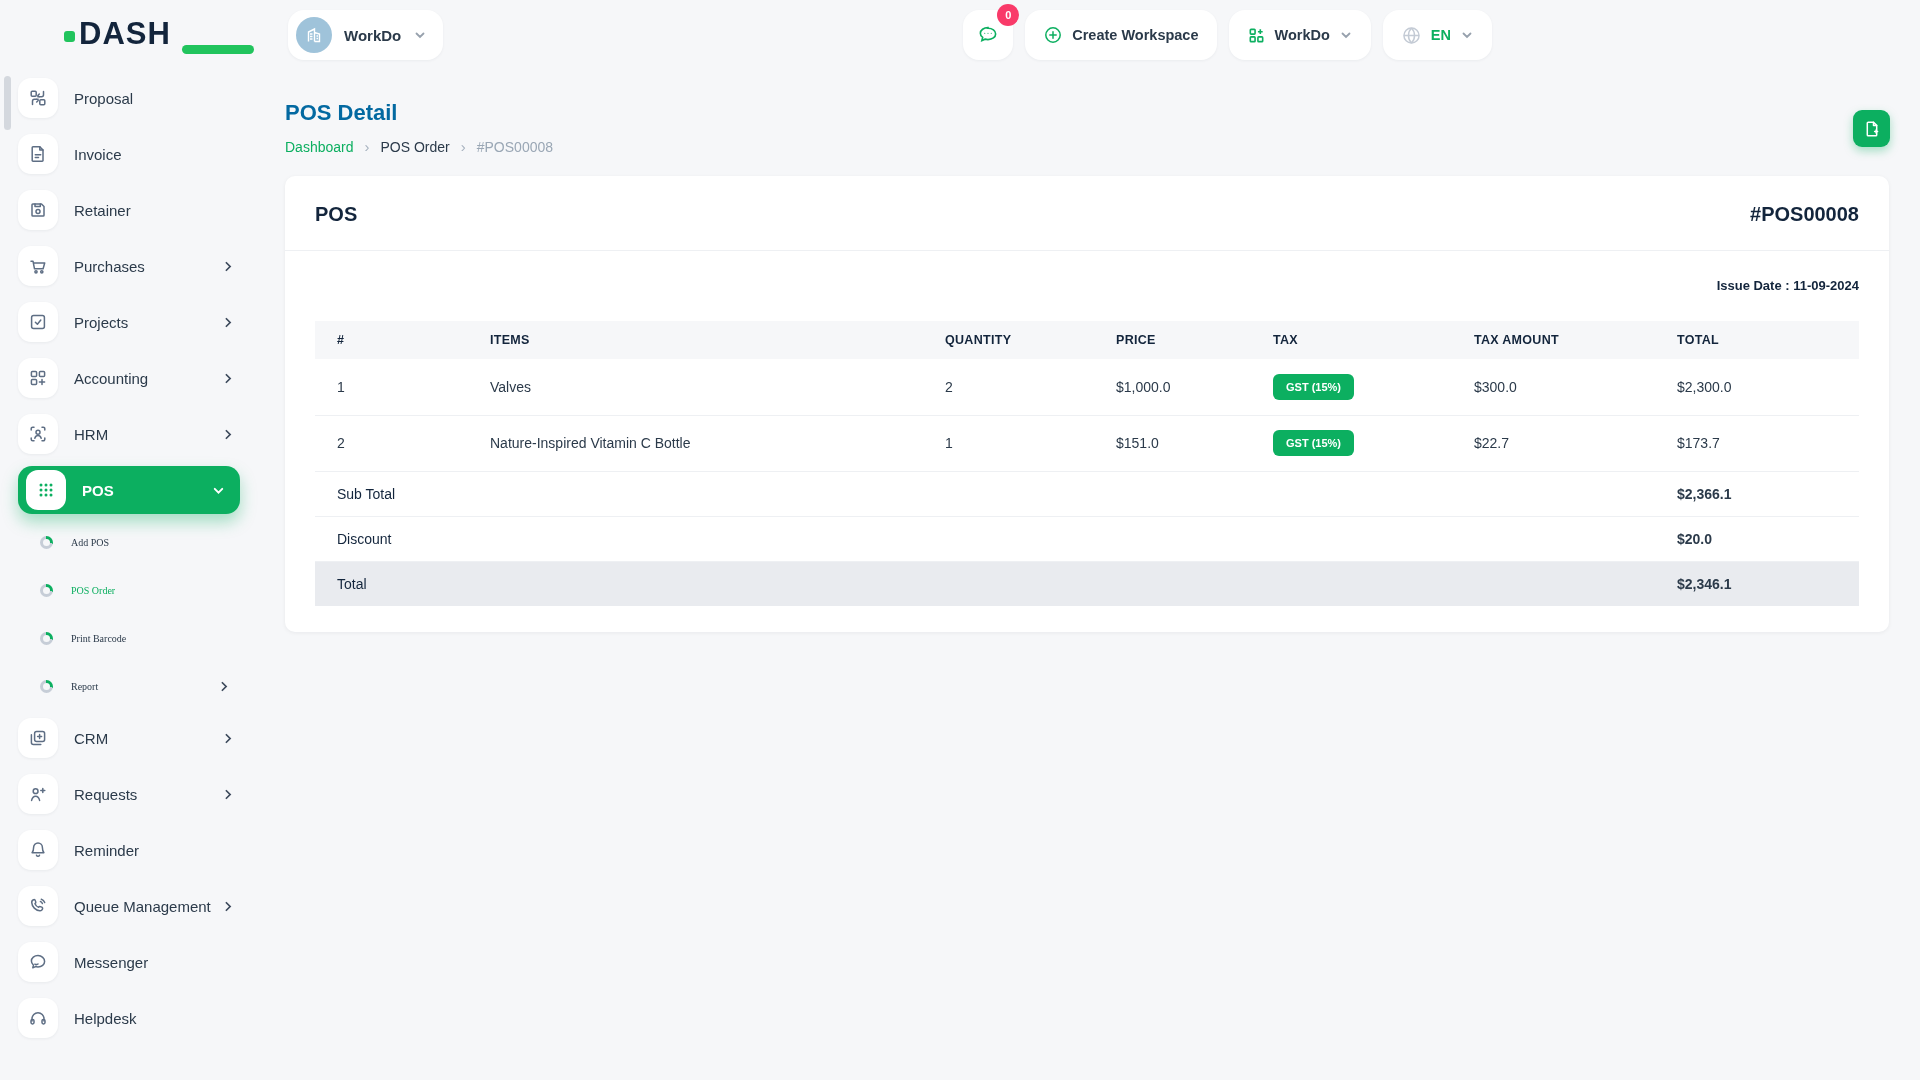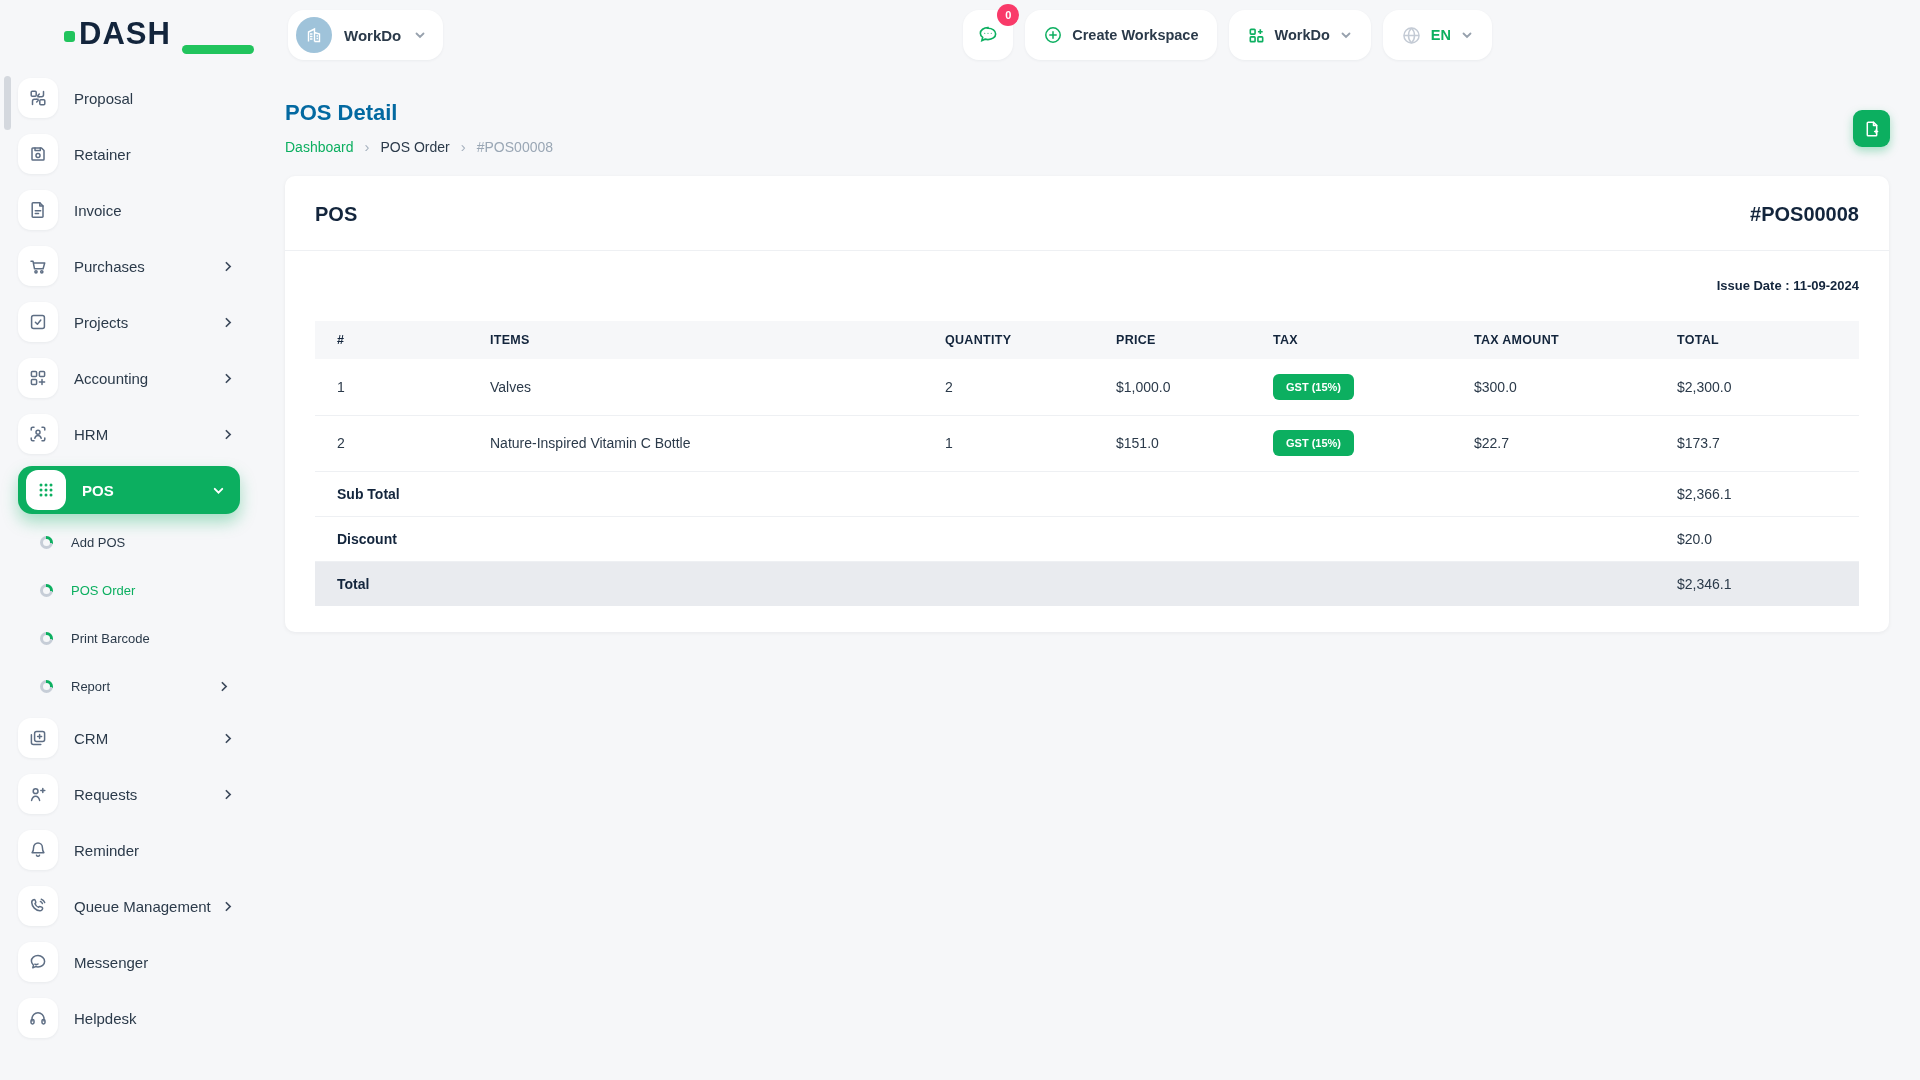--- a/index.html
+++ b/index.html
@@ -37,21 +37,21 @@
               box-shadow:0 1px 3px rgba(20,30,50,.06); flex:0 0 auto; }
   .side-label { font-size:15px; color:#2b3a4a; }
   .side-chev { position:absolute; right:4px; display:flex; }
   .side-item.active { background:#0caf60; border-radius:14px; height:48px; margin:4px 0; box-shadow:0 8px 16px rgba(12,175,96,.35); padding-left:8px; width:222px; }
   .side-item.active .side-label { color:#fff; font-weight:700; }
   .side-item.active .icon-box { box-shadow:none; border-radius:12px; }
   .sub-item { height:48px; display:flex; align-items:center; gap:18px; padding-left:22px; cursor:pointer; position:relative; width:222px; }
   .ring { width:13px; height:13px; border-radius:50%; background:conic-gradient(#0caf60 0deg 100deg, #c6cdd7 100deg 360deg);
           display:flex; align-items:center; justify-content:center; flex:0 0 auto; }
   .ring i { width:7px; height:7px; border-radius:50%; background:#f6f7f9; }
-  .sub-label { font-size:13px; color:#2b3a4a; }
+  .sub-label { font-size:10px; color:#2b3a4a;font-family:Liberation Serif, serif; }
   .sub-item.active .sub-label { color:#0caf60; }
   
   .main { position:absolute; left:250px; top:70px; right:0; bottom:0; padding:30px 30px 0 35px; }
   .page-title { font-size:22px; font-weight:700; color:#0369a1; }
   .breadcrumb { margin-top:12px; font-size:14px; display:flex; align-items:flex-end; gap:11px; }
   .bc-home { color:#0caf60; text-decoration:none; cursor:pointer; }
   .bc-sep { color:#a7b2bf; font-size:15px; }
   .bc-mid { color:#2b3a4a; }
   .bc-cur { color:#9aa7b5; }
   .export-btn { position:absolute; top:40px; right:30px; width:37px; height:37px; background:#0caf60; border-radius:9px;
@@ -63,22 +63,22 @@
   .issue-date { text-align:right; padding:27px 30px 0; font-size:13px; font-weight:700; color:#13253c; }
   .tbl-wrap { padding:0 30px; margin-top:28px; }
   table { width:100%; border-collapse:collapse; table-layout:fixed; }
   col.c1{width:175px;} col.c2{width:455px;} col.c3{width:171px;} col.c4{width:157px;} col.c5{width:201px;} col.c6{width:203px;} col.c7{width:auto;}
   thead th { background:#f6f7f9; height:38px; text-align:left; font-size:12.5px; font-weight:700; color:#13253c; letter-spacing:.3px; }
   thead th:first-child { padding-left:22px; border-radius:0; }
   tbody td { height:56px; border-bottom:1px solid #eef0f3; font-size:14px; color:#2b3a4a; }
   tbody td:first-child { padding-left:22px; }
   .tax-badge { display:inline-block; background:#0caf60; color:#fff; font-size:11px; font-weight:700; padding:7px 13px; border-radius:6px; }
   tr.sumrow td { height:45px; border-bottom:1px solid #eef0f3; }
-  tr.sumrow td.slabel { font-weight:700; color:#13253c; font-size:14px; padding-left:22px; }
-  tr.sumrow td.sval { font-size:14px; color:#2b3a4a; }
+  tr.sumrow td.slabel { font-weight:400; color:#13253c; font-size:14px; padding-left:22px; }
+  tr.sumrow td.sval { font-size:14px; color:#2b3a4a;font-weight:bold; }
   tr.sumrow.total td { background:#e9ebef; border-bottom:none; }
 </style>
 </head>
 <body>
 
 <div class="topbar">
   <div class="logo">
     <span class="logo-dot"></span>
     <span class="logo-text">DASH</span>
     <span class="logo-bar"></span>
@@ -153,37 +153,37 @@
         <path d="M15.5 3.5v3.3a2 2 0 0 1-2 2H9.8M9.8 7.5l1.5-1.5M9.8 7.5l1.5 1.5"></path>
         <path d="M4.5 16.5v-3.3a2 2 0 0 1 2-2h3.7M10.2 12.5 8.7 11M10.2 12.5l-1.5 1.5"></path>
       </svg>
     </span>
     <span class="side-label">Proposal</span>
   </div>
 
   <div class="side-item">
     <span class="icon-box">
       <svg width="20" height="20" viewBox="0 0 20 20" fill="none" stroke="#5e6e84" stroke-width="1.5" stroke-linecap="round" stroke-linejoin="round">
+        <path d="M5 2.8h6.8L15 6v10.4a.8.8 0 0 1-.8.8H5a.8.8 0 0 1-.8-.8V3.6a.8.8 0 0 1 .8-.8z"></path>
+        <path d="M11.8 2.8V6H15"></path>
+          <path d="M7.3 10.8h5.4M7.3 13.6h3.2"></path>
+      </svg>
+    </span>
+    <span class="side-label">Invoice</span>
+  </div>
+
+  <div class="side-item">
+    <span class="icon-box">
+      <svg width="20" height="20" viewBox="0 0 20 20" fill="none" stroke="#5e6e84" stroke-width="1.5" stroke-linecap="round" stroke-linejoin="round">
         <path d="M4 4.8A.8.8 0 0 1 4.8 4h8.7L16 6.5v8.7a.8.8 0 0 1-.8.8H4.8a.8.8 0 0 1-.8-.8z"></path>
         <circle cx="10" cy="11.4" r="2"></circle>
           <path d="M7 4v2.6h5.3V4"></path>
       </svg>
     </span>
     <span class="side-label">Retainer</span>
-  </div>
-
-  <div class="side-item">
-    <span class="icon-box">
-      <svg width="20" height="20" viewBox="0 0 20 20" fill="none" stroke="#5e6e84" stroke-width="1.5" stroke-linecap="round" stroke-linejoin="round">
-        <path d="M5 2.8h6.8L15 6v10.4a.8.8 0 0 1-.8.8H5a.8.8 0 0 1-.8-.8V3.6a.8.8 0 0 1 .8-.8z"></path>
-        <path d="M11.8 2.8V6H15"></path>
-          <path d="M7.3 10.8h5.4M7.3 13.6h3.2"></path>
-      </svg>
-    </span>
-    <span class="side-label">Invoice</span>
   </div>
 
   <div class="side-item">
     <span class="icon-box">
       <svg width="20" height="20" viewBox="0 0 20 20" fill="none" stroke="#5e6e84" stroke-width="1.5" stroke-linecap="round" stroke-linejoin="round">
         <path d="M3 5.2h2l1.5 7.6h8.6l1.6-5.8H5.8"></path>
           <circle cx="8" cy="15.8" r="1.1"></circle>
           <circle cx="13.8" cy="15.8" r="1.1"></circle>
       </svg>
     </span>

